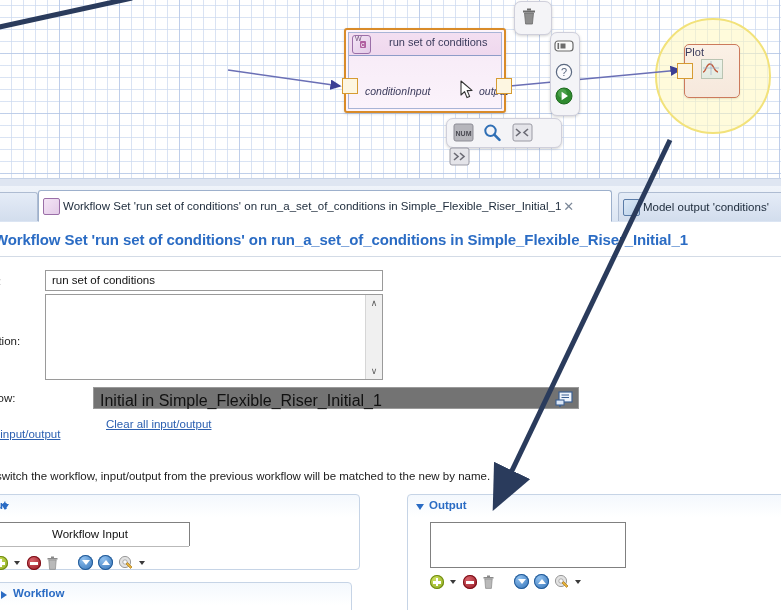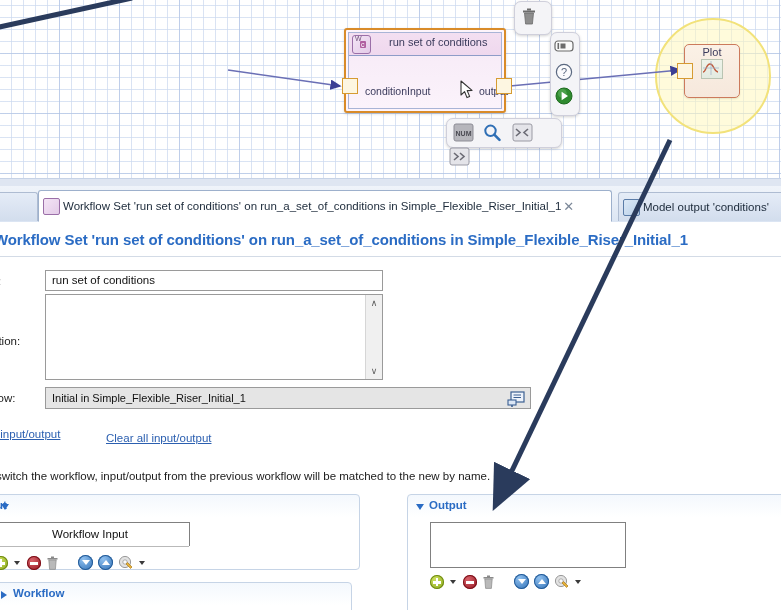--- a/index.html
+++ b/index.html
@@ -83,30 +83,30 @@
     background:#b05fa0;color:#fff;padding:0 1px;border-radius:1px;
   }
   .runset-title .t-text{
     position:absolute;left:40px;top:3px;font-size:11px;color:#3b3b5c;
   }
   .port{
     position:absolute;width:16px;height:16px;box-sizing:border-box;
     background:#fdf6e1;border:1px solid #d69b32;
   }
   .runset-io{position:absolute;left:0;right:0;top:52px;height:14px;}
-  .runset-io .lbl{position:absolute;font-size:10.5px;color:#3b3b5c;}
+  .runset-io .lbl{position:absolute;font-size:10.5px;color:#3b3b5c;font-style:italic;}
 
   .node-plot{
     left:684px;top:44px;width:56px;height:54px;
     background:linear-gradient(to bottom,#fbf1e6,#f6e8dc);
     border:1px solid #cc7a5c;border-radius:5px;
     box-shadow:0 1px 2px rgba(0,0,0,.10);
   }
   .node-plot .nlabel{
-    display:block;text-align:center;font-size:11px;color:#3b3b5c;margin-top:1px;
+    display:block;font-size:11px;color:#3b3b5c;margin-top:1px;
   }
   .plot-glyph{
     width:20px;height:18px;margin:1px auto 0;
     background:linear-gradient(to bottom,#eef3ea,#e3ebe0);
     border:1px solid #b9c4b2;position:relative;
   }
 
   
   .fb{
     position:absolute;background:#f4f4f7;border:1px solid #cfcfdb;
@@ -181,22 +181,22 @@
   .tarea .scroll{
     position:absolute;right:0;top:0;width:16px;bottom:0;background:#f0f0f0;
     border-left:1px solid #d6d6d6;
   }
   .tarea .arrow{
     position:absolute;left:0;right:0;height:16px;color:#5d5d5d;font-size:9px;
     text-align:center;line-height:16px;
   }
 
   .cbox{
-    position:absolute;box-sizing:border-box;background:#e5e5e5;border:1px solid #9a9a9a;
-    font-size:11px;color:#111;
+    position:absolute;box-sizing:border-box;background:#737373;border:1px solid #9a9a9a;
+    font-size:16px;color:#111;margin-left:48px;
   }
   .cbox .val{position:absolute;left:6px;top:4px;white-space:nowrap;}
   .cbox .val2{position:absolute;left:238px;top:4px;white-space:nowrap;}
   .browse-btn{
     position:absolute;right:3px;top:3px;width:20px;height:18px;
   }
 
   .lnk{
     position:absolute;font-size:11.5px;color:#2b5fb0;text-decoration:underline;
     white-space:nowrap;
@@ -437,21 +437,21 @@
         <rect x="4" y="1" width="13" height="10" fill="#eef3fb" stroke="#3b5f92" stroke-width="1.2"></rect>
         <line x1="6.5" y1="4" x2="14" y2="4" stroke="#3b5f92" stroke-width="1"></line>
         <line x1="6.5" y1="6.5" x2="14" y2="6.5" stroke="#3b5f92" stroke-width="1"></line>
         <rect x="1" y="9" width="8" height="5" fill="#dbe6f5" stroke="#3b5f92" stroke-width="1.1"></rect>
         <line x1="5" y1="14" x2="5" y2="16" stroke="#3b5f92" stroke-width="1.6"></line>
       </svg>
     </span>
   </div>
 
   <span class="lnk" style="left:-8px;top:206px;">ll input/output</span>
-  <span class="lnk" style="left:106px;top:210px;text-align:right;">Clear all input/output</span>
+  <span class="lnk" style="left:106px;top:196px;text-align:right;">Clear all input/output</span>
 
   <span class="hint" style="left:-4px;top:248px;">switch the workflow, input/output from the previous workflow will be matched to the new by name.</span>
 
   <div class="section" style="left:-10px;top:272px;width:370px;height:76px;">
     <span class="twisty open" style="left:10px;top:9px;"></span>
     <span class="section-hdr" style="left:-2px;">put</span>
   </div>
   <div class="mtable" style="left:-10px;top:300px;width:200px;height:24px;">
     <div class="hdr">Workflow Input</div>
   </div>

